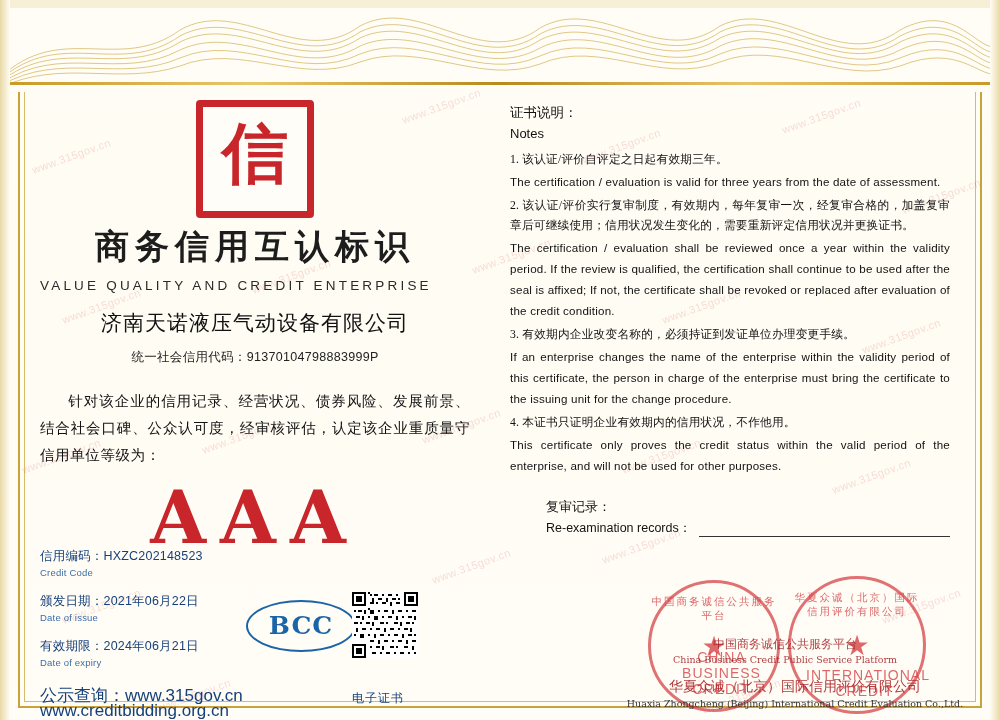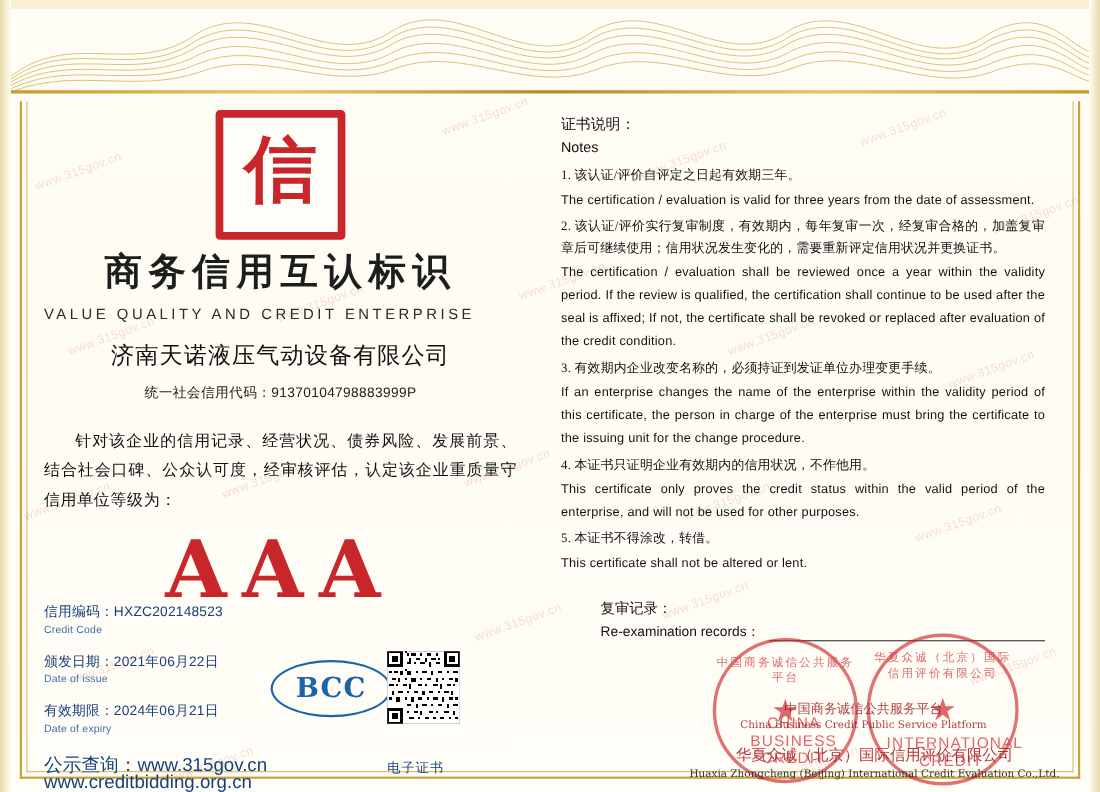--- a/index.html
+++ b/index.html
@@ -422,24 +422,20 @@
       <div class="note-en">The certification / evaluation shall be reviewed once a year within the validity period. If the review is qualified,  the certification shall continue to be used after the seal is affixed; If not, the certificate shall be revoked or replaced after evaluation of the credit condition.</div>
     </div>
     <div>
       <div class="note-cn">3. 有效期内企业改变名称的，必须持证到发证单位办理变更手续。</div>
       <div class="note-en">If an enterprise changes the name of the enterprise within the validity period of this certificate,  the person in charge of the enterprise must bring the certificate to the issuing unit for the change procedure.</div>
     </div>
     <div>
       <div class="note-cn">4. 本证书只证明企业有效期内的信用状况，不作他用。</div>
       <div class="note-en">This certificate only proves the credit status within the valid period of the enterprise, and will not be used for other purposes.</div>
     </div>
-    <div>
-      <div class="note-cn">5. 本证书不得涂改，转借。</div>
-      <div class="note-en">This certificate shall not be altered or lent.</div>
-    </div>
 
     <div class="reexam">
       <div class="cn">复审记录：</div>
       <div class="en">
         <span>Re-examination records：</span>
         <span class="line"></span>
       </div>
     </div>
   </div>
 

